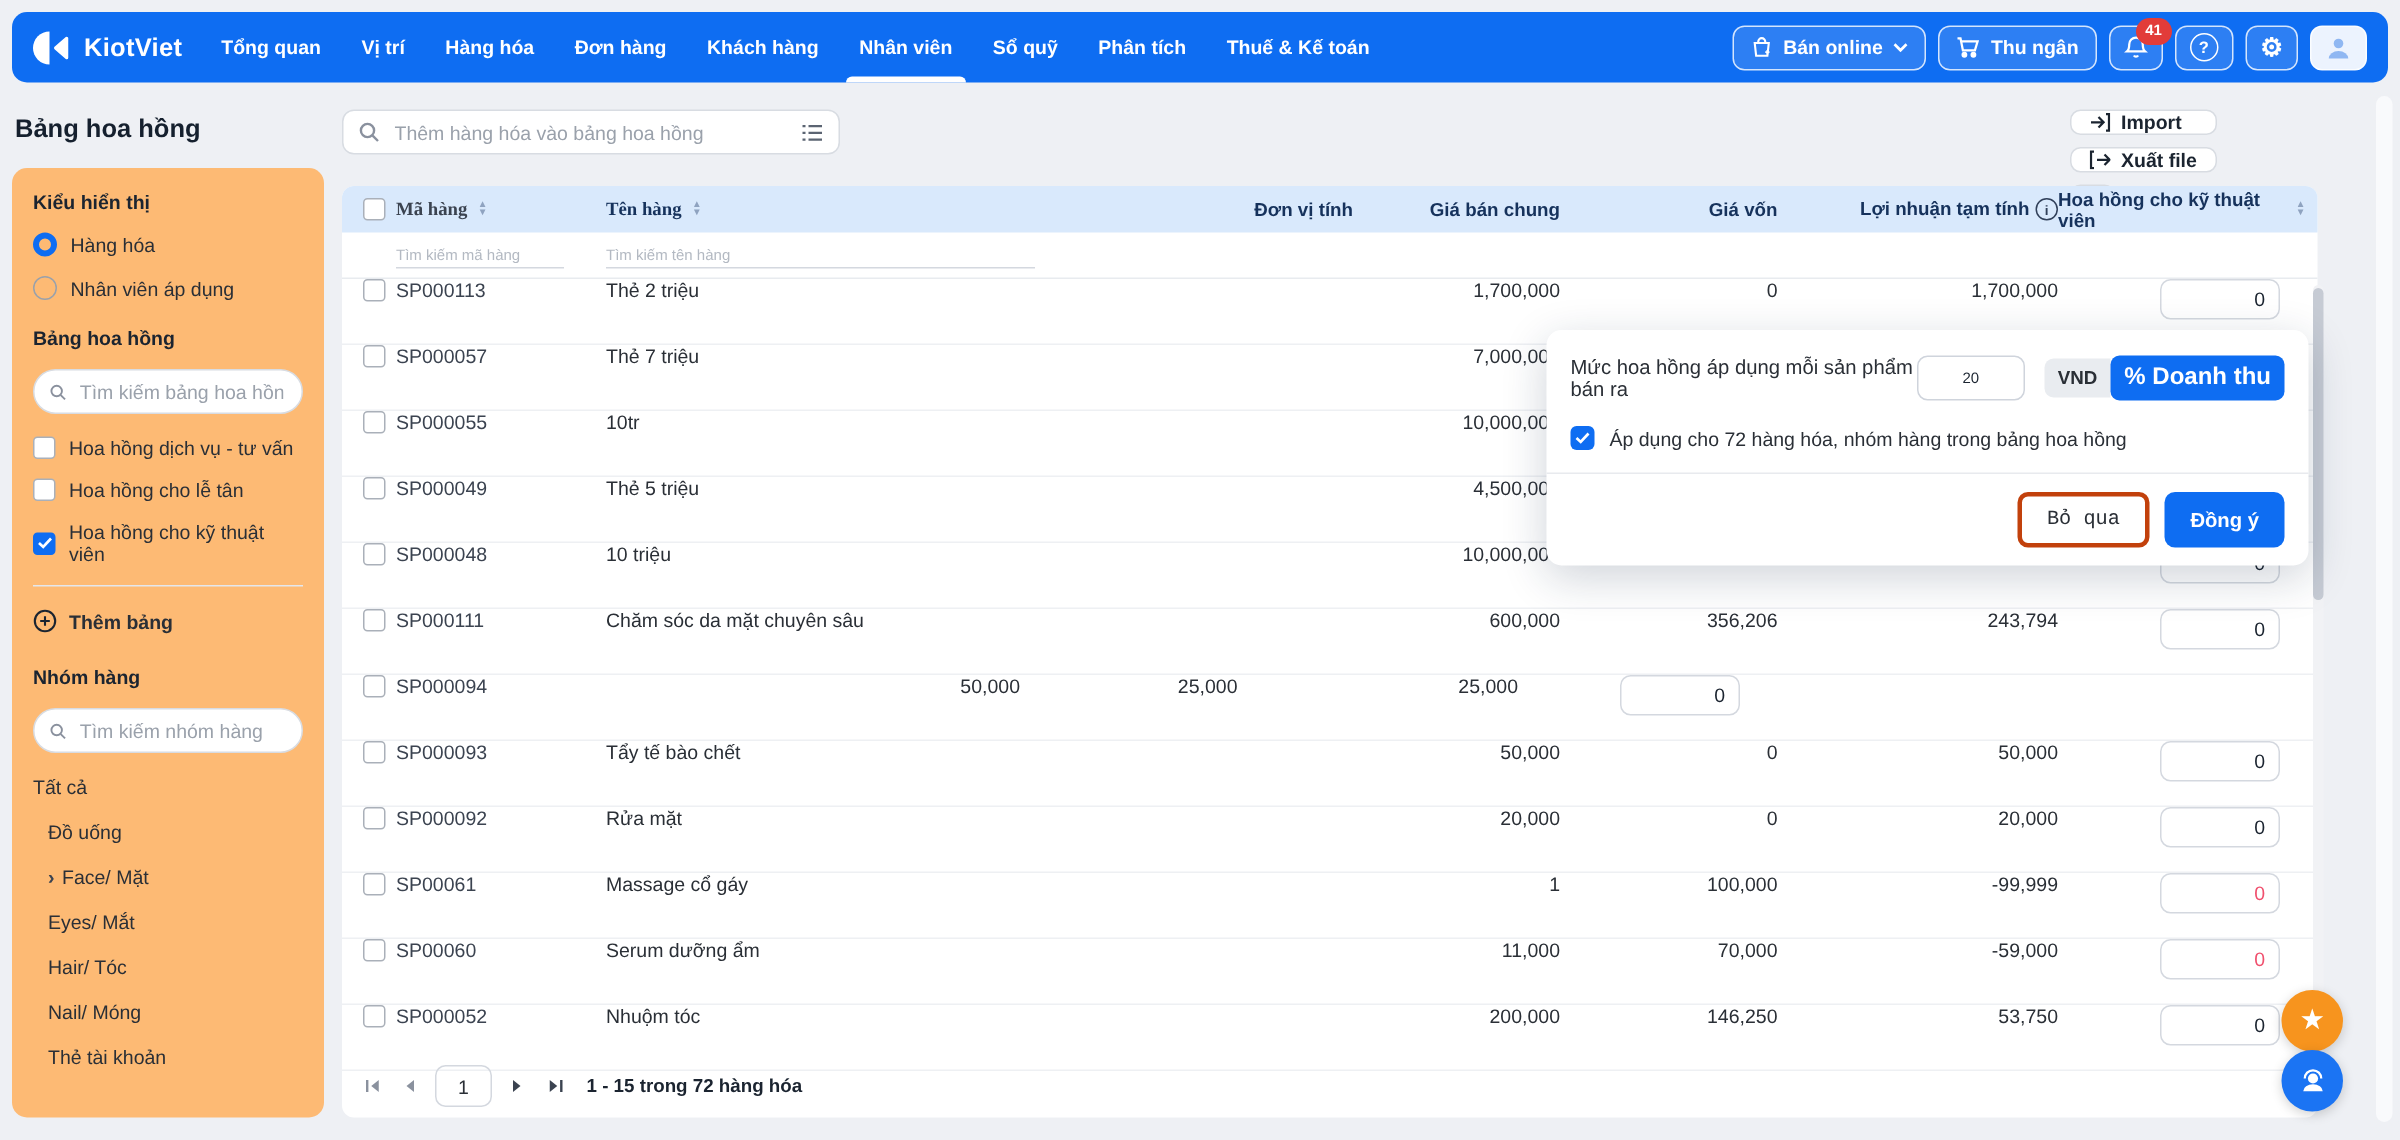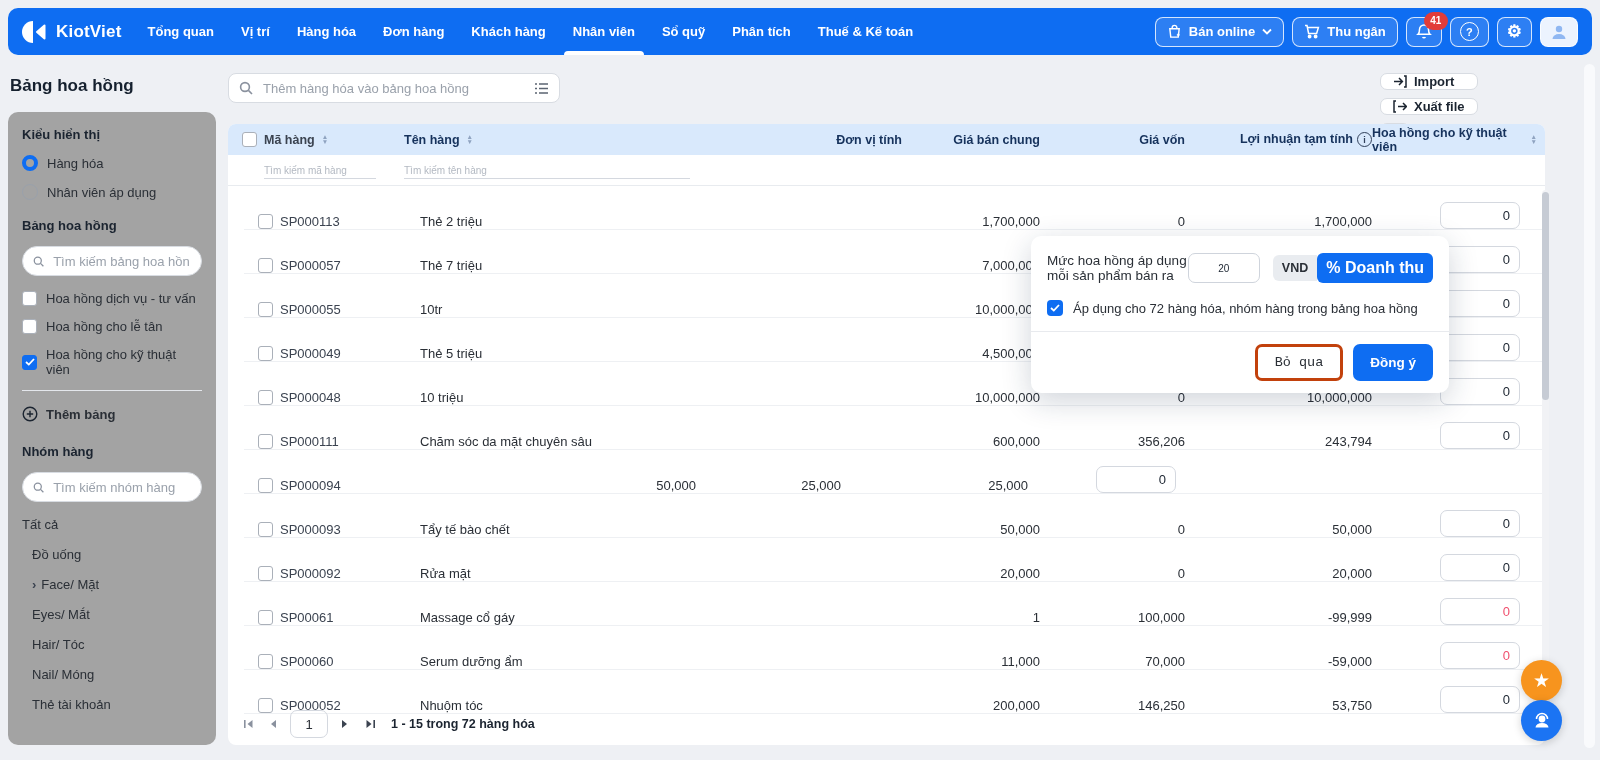--- a/index.html
+++ b/index.html
@@ -27,21 +27,21 @@
          background:#e23c39;color:#fff;font-size:10px;font-weight:700;display:flex;
          align-items:center;justify-content:center;padding:0 3px;}
   .qmark{width:17px;height:17px;border:1.6px solid #fff;border-radius:50%;display:flex;
          align-items:center;justify-content:center;font-size:11px;font-weight:700;}
   .gear-glyph{font-size:17px;line-height:1;}
 
   
   .page-title{position:absolute;left:10px;top:76px;font-size:17px;font-weight:700;color:#15202e;}
 
   
-  .sidebar{position:absolute;left:8px;top:112px;width:208px;bottom:15px;background:#a3a3a3;
+  .sidebar{position:absolute;left:8px;top:112px;width:208px;bottom:15px;background:#fdba74;
            border-radius:10px;padding:15px 14px;box-sizing:border-box;overflow:hidden;}
   .sec-title{font-weight:700;font-size:13px;color:#1b2430;margin-bottom:13px;}
   .opt-row{display:flex;align-items:center;gap:9px;margin-bottom:13px;cursor:pointer;}
   .radio{width:16px;height:16px;border:1.4px solid #9aa1ab;border-radius:50%;box-sizing:border-box;flex:0 0 auto;}
   .radio.on{border:4.5px solid #0e6df2;}
   .cb{width:15px;height:15px;border:1.4px solid #aab0b9;border-radius:3px;box-sizing:border-box;
       flex:0 0 auto;background:#fff;display:flex;align-items:center;justify-content:center;}
   .cb.on{background:#0e6df2;border-color:#0e6df2;}
   .srch{display:flex;align-items:center;gap:7px;height:30px;border:1px solid #d8dce2;
         border-radius:15px;padding:0 10px;margin-bottom:15px;background:#fff;box-sizing:border-box;}
@@ -67,32 +67,32 @@
   
   .table-area{position:absolute;left:228px;top:124px;width:1317px;bottom:15px;background:#fff;
         border-radius:8px;z-index:5;}
   .thead{display:flex;align-items:center;height:31px;background:#d9e9fc;border-radius:8px 8px 0 0;
         font-weight:700;font-size:12.5px;color:#16325c;}
   .tfilter{display:flex;align-items:center;height:30px;border-bottom:1px solid #e8ebef;}
   .tfilter input{border:none;border-bottom:1px solid #d4d8df;outline:none;font-size:10px;
         font-family:inherit;color:#2a2f36;padding:2px 0;background:transparent;}
   .tfilter input::placeholder{color:#b3b9c2;}
   .rows{}
-  .trow{display:flex;align-items:flex-end;height:43px;border-bottom:1px solid #eef0f3;font-size:13px;margin-left:16px;}
+  .trow{display:flex;align-items:flex-start;height:43px;border-bottom:1px solid #eef0f3;font-size:13px;}
   .c{box-sizing:border-box;}
   .c-check{width:36px;padding-left:14px;display:flex;align-items:center;}
   .c-code{width:140px;color:#3b4350;}
   .c-name{flex:1;}
   .c-unit{width:138px;text-align:right;}
   .c-price{width:138px;text-align:right;}
   .c-cost{width:145px;text-align:right;}
   .c-profit{width:187px;text-align:right;}
   .c-comm{width:173px;display:flex;justify-content:flex-end;padding-right:25px;}
   .thead .c-comm{padding-right:8px;align-items:center;}
-  .hcell{display:inline-flex;align-items:center;gap:4px;}
+  .hcell{display:inline-flex;align-items:center;gap:4px;font-family:Liberation Serif, serif;}
   .sort{display:inline-flex;flex-direction:column;line-height:.62;font-size:6.5px;color:#8fa3c0;margin-left:3px;}
   .info-i{display:inline-flex;width:13px;height:13px;border:1.2px solid #31405a;border-radius:50%;
         align-items:center;justify-content:center;font-size:9px;font-weight:700;color:#31405a;margin-left:4px;}
   .comm-input{width:80px;height:27px;border:1px solid #d4d8df;border-radius:7px;display:flex;
         align-items:center;justify-content:flex-end;padding:0 9px;box-sizing:border-box;
         font-size:13px;color:#1b2430;background:#fff;}
   .comm-input.neg{color:#f0506e;}
 
   
   .pagination{position:absolute;left:12px;bottom:7px;display:flex;align-items:center;gap:9px;}
@@ -100,21 +100,21 @@
   .pg-box{width:36px;height:26px;border:1px solid #d4d8df;border-radius:7px;display:flex;
         align-items:center;justify-content:center;font-size:13px;color:#2a2f36;}
   .pg-sum{font-size:12.5px;font-weight:700;color:#1b2430;margin-left:4px;}
 
   
   .v-track{position:absolute;left:1542px;top:190px;bottom:22px;width:7px;background:#f1f2f5;border-radius:4px;z-index:6;}
   .v-thumb{position:absolute;left:0;top:2px;width:7px;height:208px;background:#c6cbd4;border-radius:4px;}
   .right-strip{position:absolute;right:5px;top:64px;bottom:12px;width:11px;background:#f9fafc;border-radius:6px;}
 
   
-  .dialog{position:absolute;left:1031px;top:236px;width:418px;background:#fff;border-radius:10px;
+  .dialog{position:absolute;left:1031px;top:220px;width:508px;background:#fff;border-radius:10px;
         box-shadow:0 8px 30px rgba(21,39,71,.20);padding:17px 16px 12px;box-sizing:border-box;z-index:20;}
   .dlg-row1{display:flex;align-items:center;}
   .dlg-label{flex:1;font-size:13.5px;color:#2a2f36;}
   .rate-input{width:72px;height:30px;border:1px solid #cfd4dc;border-radius:7px;text-align:center;
         padding:12px 10px;font-size:10px;font-family:inherit;color:#1b2430;outline:none;box-sizing:border-box;}
   .seg{display:flex;margin-left:13px;align-items:center;}
   .seg-vnd{background:#e9ecf0;color:#2a2f36;padding:6px 9px;border-radius:6px 0 0 6px;font-size:12.5px;font-weight:600;cursor:pointer;}
   .seg-pct{background:#0e6df2;color:#fff;padding:6px 9px;border-radius:6px;font-size:16px;font-weight:700;cursor:pointer;}
   .dlg-row2{display:flex;align-items:center;gap:10px;margin-top:17px;font-size:13px;}
   .cbx{width:16px;height:16px;background:#0e6df2;border-radius:4px;display:flex;align-items:center;justify-content:center;flex:0 0 auto;cursor:pointer;}

